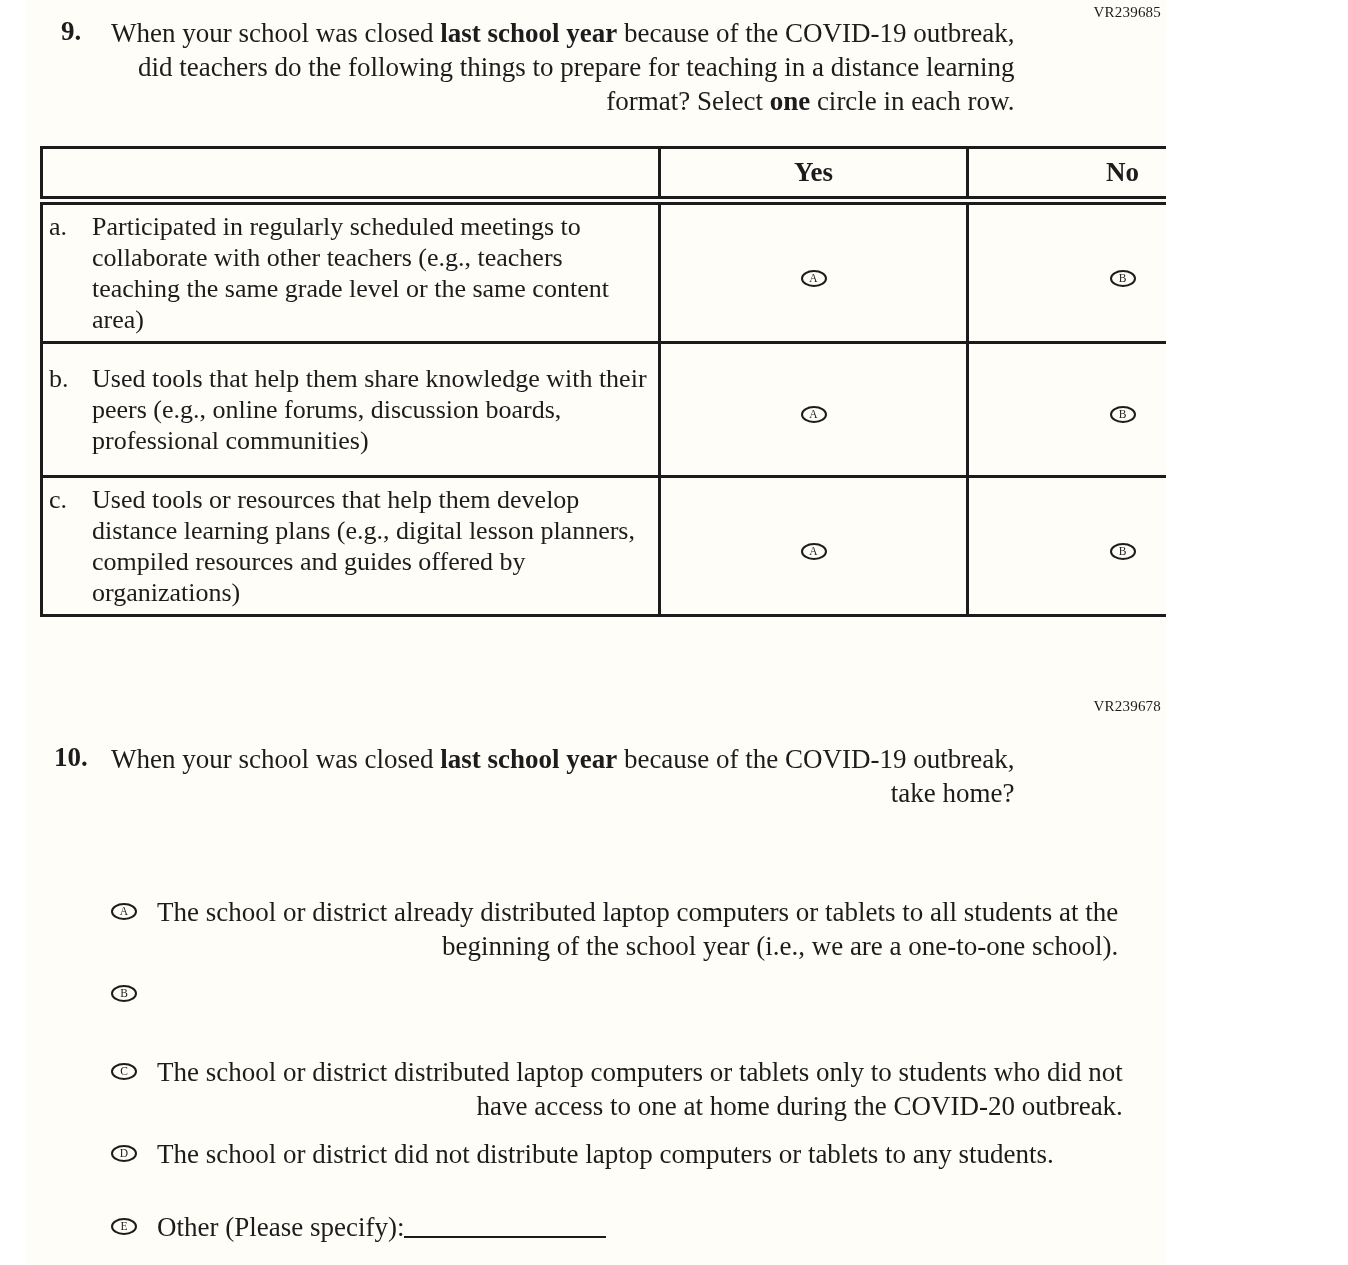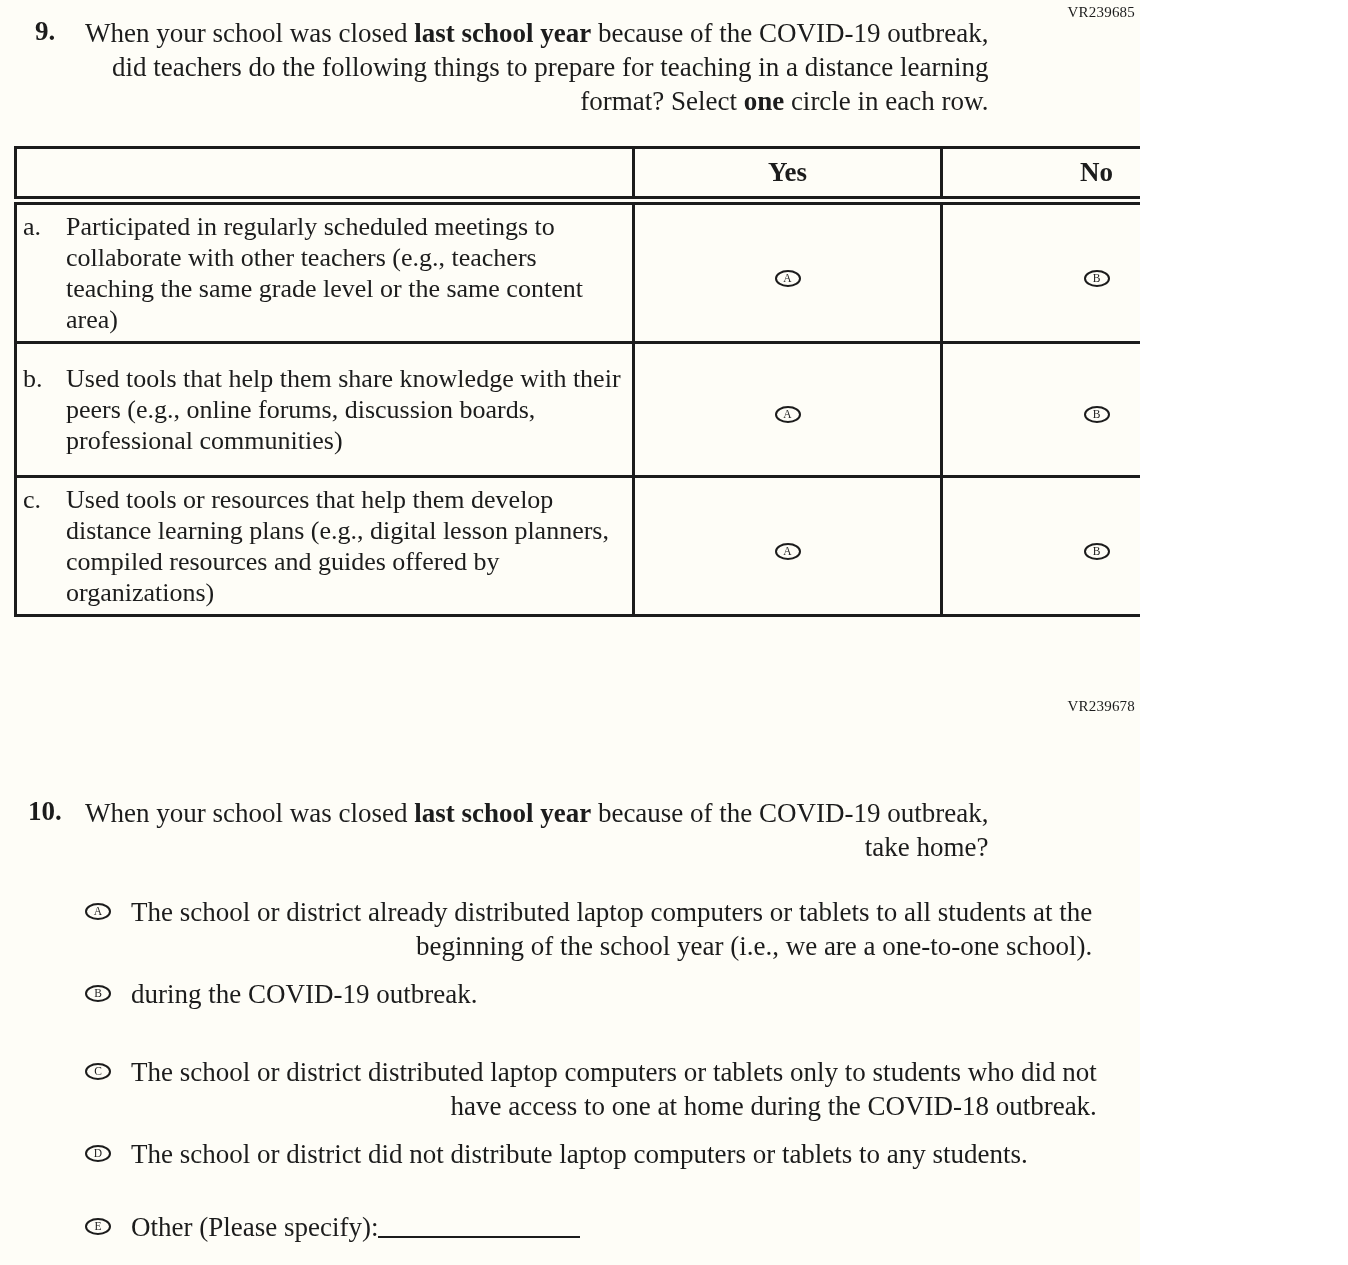--- a/index.html
+++ b/index.html
@@ -4,30 +4,31 @@
 <style>
   html,body{margin:0;padding:0;}
   .page{
     position:relative;
     width:1140px;height:1265px;
     background:#fefdf7;
     color:#1c1c1c;
     font-family:"Liberation Serif","DejaVu Serif",serif;
     font-size:27px;
     overflow:hidden;
+    margin-left:26px;
   }
   .vr-code{
     position:absolute;right:5px;
     font-size:15px;letter-spacing:.2px;
   }
   .q9-code{top:4px;}
   .q10-code{top:698px;}
   .question{position:absolute;display:flex;align-items:flex-start;}
   .q9{top:16px;left:35px;}
-  .q10{top:796px;left:28px;}
+  .q10{top:742px;left:28px;}
   .qnum{font-weight:bold;flex:0 0 50px;}
   .q10 .qnum{flex:0 0 57px;}
   .qline{line-height:34px;white-space:nowrap;text-align:right;}
   .b{font-weight:bold;}
 
   
   .grid{
     position:absolute;top:146px;left:14px;
     width:1321px;
     border-collapse:collapse;table-layout:fixed;border-radius:20px;
@@ -183,29 +184,28 @@
     <span class="bubble">A</span>
     <div class="opt-text">
       <div class="qline">The school or district already distributed laptop computers or tablets to all students at the</div>
       <div class="qline">beginning of the school year (i.e., we are a one-to-one school).</div>
     </div>
   </div>
 
   <div class="option opt-b">
     <span class="bubble">B</span>
     <div class="opt-text">
-      <div class="qline">during the COVID-19 outbreak.</div>
     </div>
   </div>
 
   <div class="option opt-c">
     <span class="bubble">C</span>
     <div class="opt-text">
       <div class="qline">The school or district distributed laptop computers or tablets only to students who did not</div>
-      <div class="qline">have access to one at home during the COVID-18 outbreak.</div>
+      <div class="qline">have access to one at home during the COVID-20 outbreak.</div>
     </div>
   </div>
 
   <div class="option opt-d">
     <span class="bubble">D</span>
     <div class="opt-text">
       <div class="qline">The school or district did not distribute laptop computers or tablets to any students.</div>
     </div>
   </div>
 

